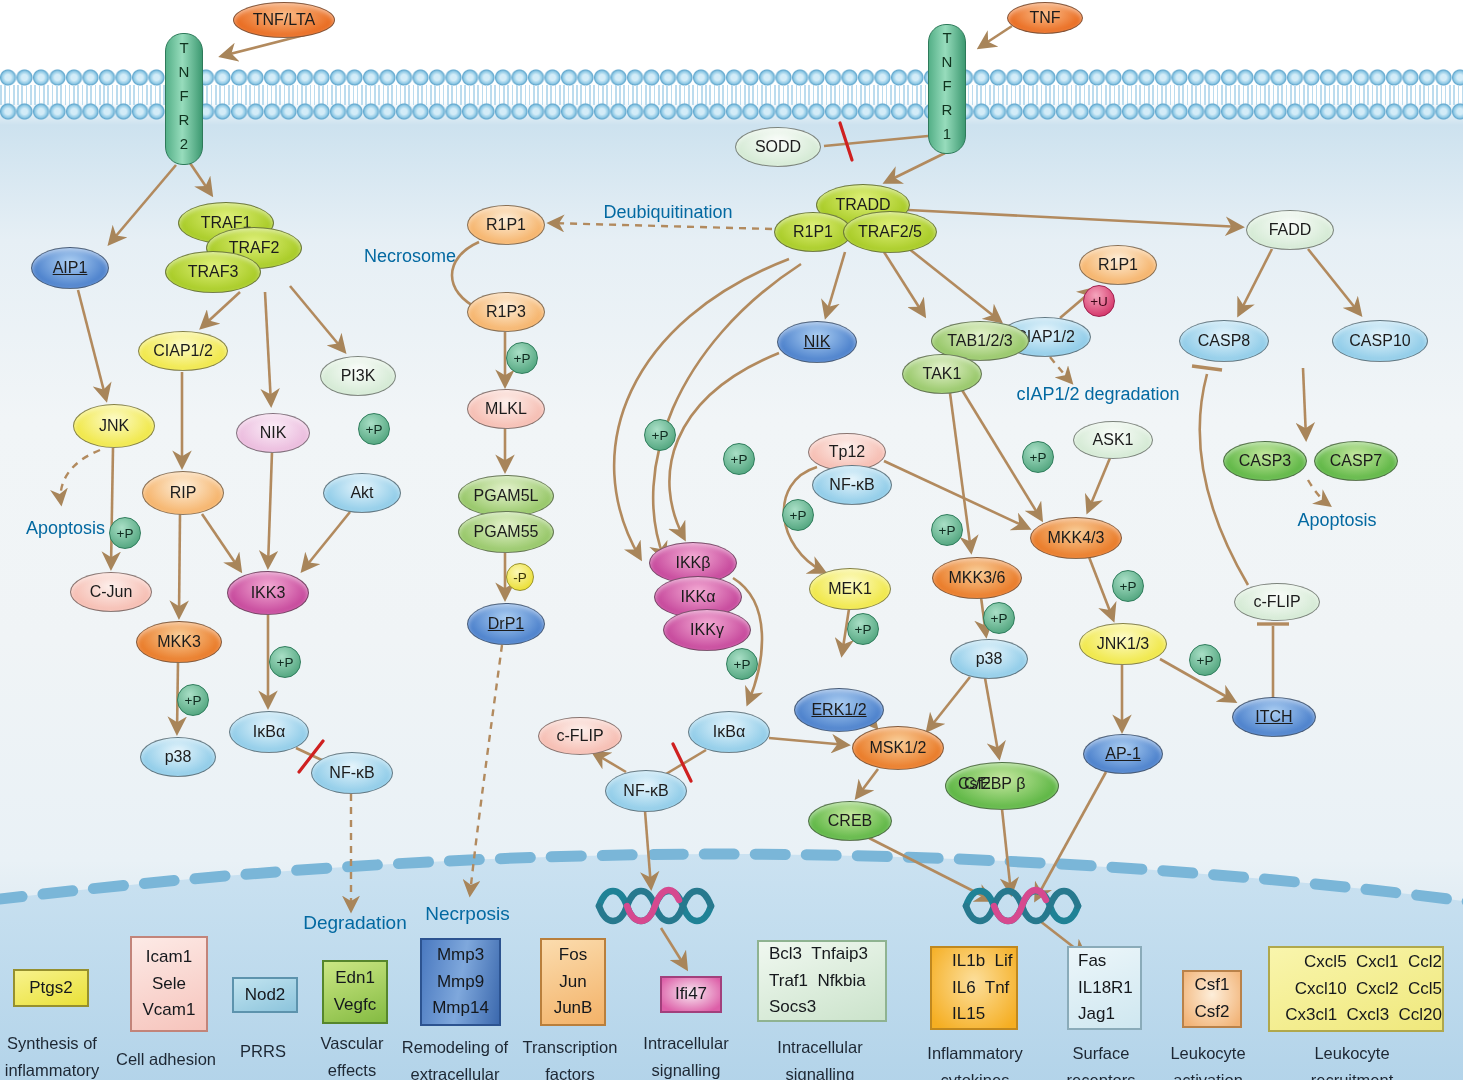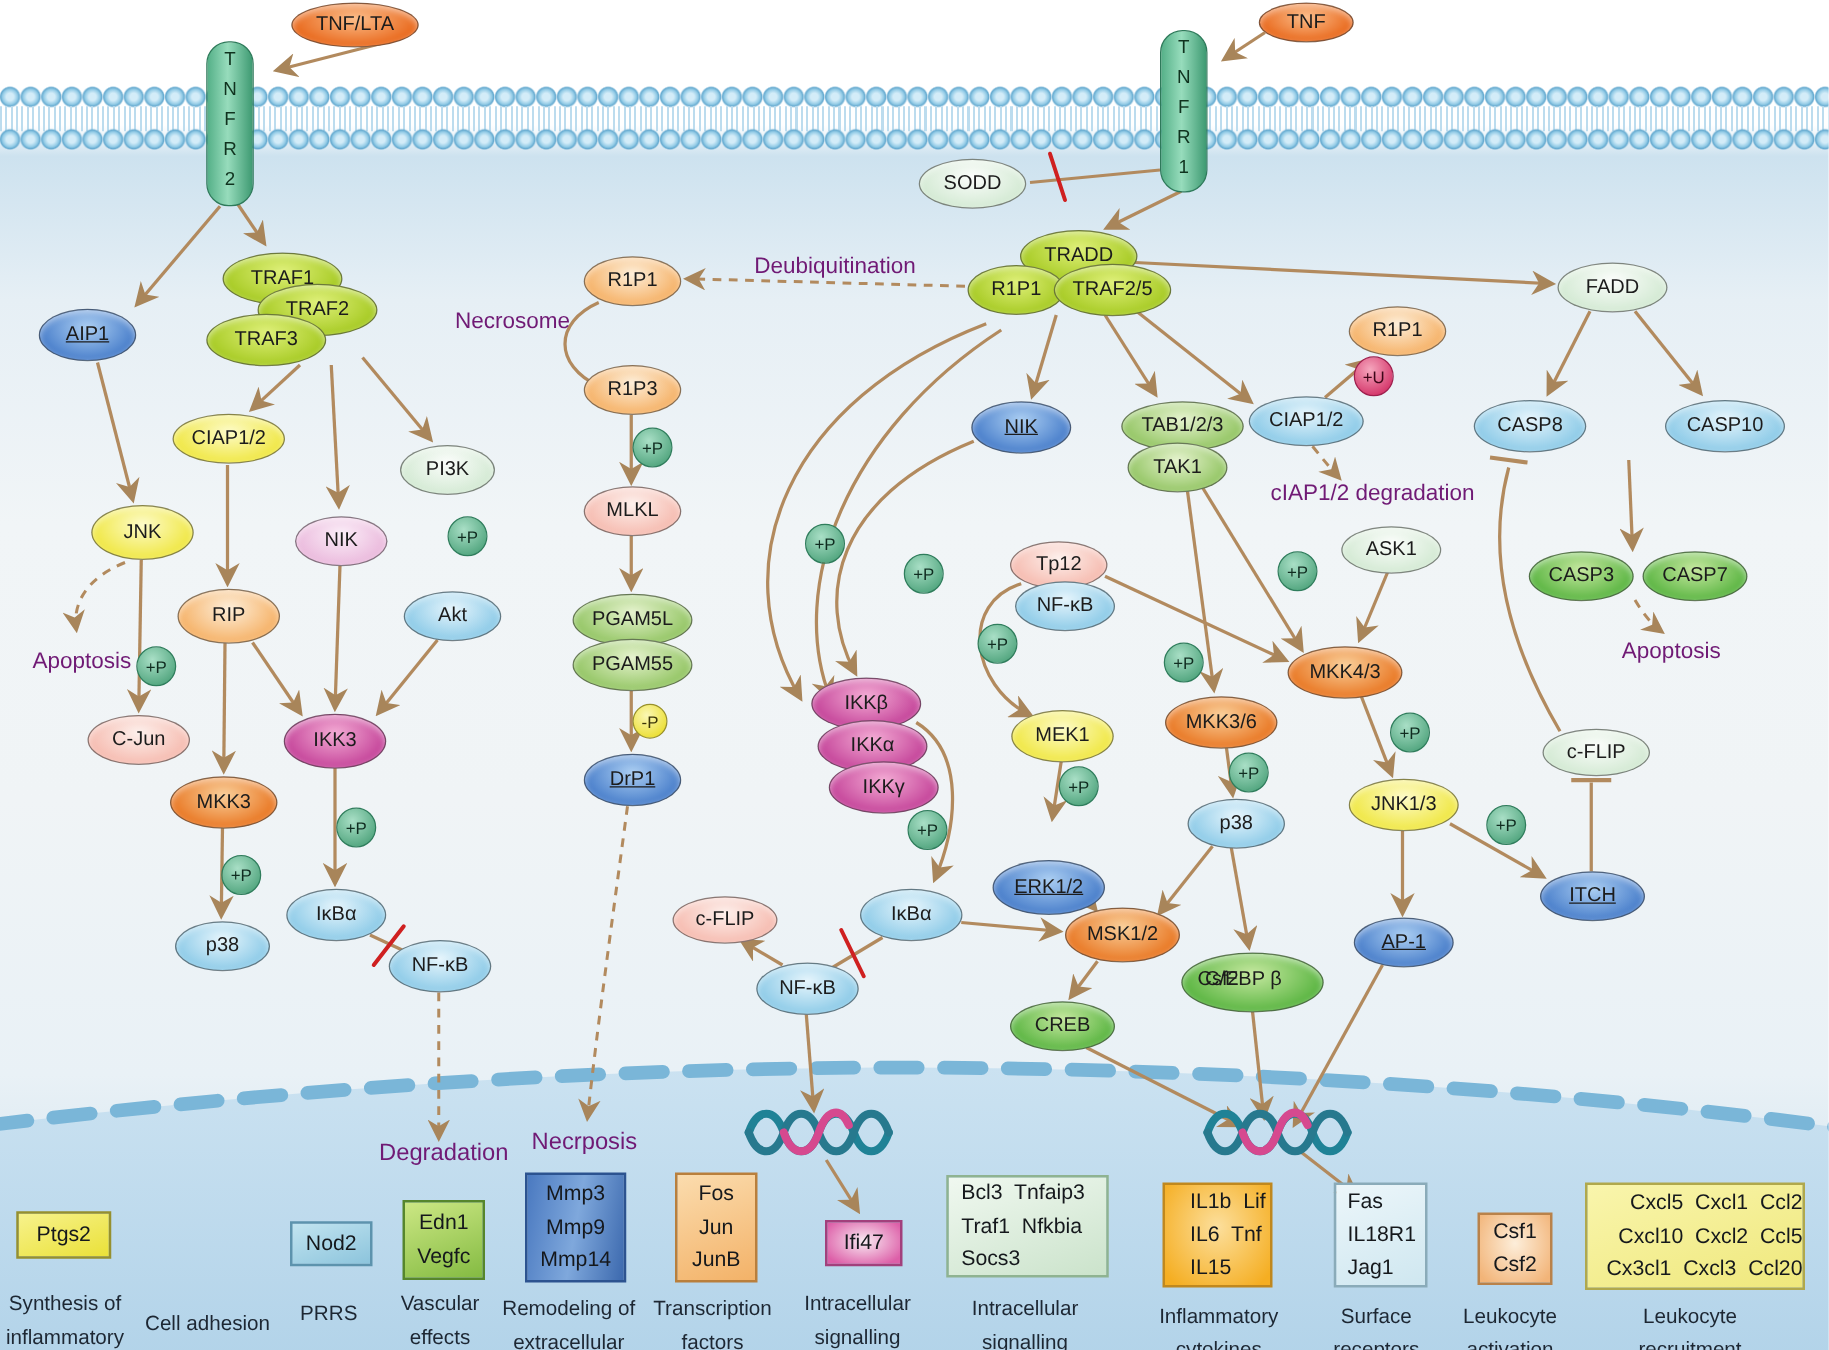--- a/index.html
+++ b/index.html
@@ -34,21 +34,21 @@
   .c-blight{background:radial-gradient(ellipse at 50% 35%,#e6f5fc,#85c7e6 80%);}
   .c-lav{background:radial-gradient(ellipse at 50% 35%,#fbeef8,#e9b5da 80%);}
   .c-salmon{background:radial-gradient(ellipse at 50% 35%,#fdf0ec,#f5b7ab 80%);}
   .c-magenta{background:radial-gradient(ellipse at 50% 35%,#f3abd4,#c23e96 78%);}
   .badge{position:absolute;width:30px;height:30px;border-radius:50%;display:flex;align-items:center;
       justify-content:center;font-size:13.5px;z-index:4;border:1px solid #2f7d5c;color:#102c20;
       background:radial-gradient(circle at 40% 32%,#a9dfc6,#57a983 75%);}
   .bm{background:radial-gradient(circle at 40% 32%,#fbf7b4,#ece03a 75%);border-color:#99912c;
       width:26px;height:26px;color:#3a3408;}
   .bu{background:radial-gradient(circle at 40% 32%,#f5a6bd,#d63b6e 75%);border-color:#9e1f4d;color:#3d0618;}
-  .ann{position:absolute;font-size:18px;z-index:3;text-align:center;color:#701a75;}
+  .ann{position:absolute;font-size:18px;z-index:3;text-align:center;color:#0369a1;}
   .box{position:absolute;z-index:3;border:2px solid;display:flex;flex-direction:column;
       align-items:center;justify-content:center;font-size:17px;color:#15181c;}
   .box div{white-space:pre;line-height:1.58;}
   .b-yellow{background:linear-gradient(160deg,#f7f28c,#eae138);border-color:#96902e;}
   .b-pink{background:linear-gradient(160deg,#fdeae6,#f6c4bc);border-color:#c2847a;}
   .b-blue{background:linear-gradient(160deg,#c2e4f0,#8cc4dc);border-color:#5d93ad;}
   .b-green{background:linear-gradient(160deg,#cce784,#84bb42);border-color:#56862c;}
   .b-bluedeep{background:linear-gradient(100deg,#4a79c0,#7fa8dc 50%,#3c69ae);border-color:#2c5390;}
   .b-orange{background:linear-gradient(160deg,#fbdcae,#f3b268);border-color:#b97f3c;}
   .b-magenta{background:radial-gradient(ellipse at 50% 45%,#f7e3ef 5%,#dd5fa8 85%);border-color:#a2407c;}
@@ -207,21 +207,21 @@
   <div class="nd c-green" style="left:458px;top:511px;width:94px;height:40px">PGAM55</div>
   <div class="nd c-bdeep" style="left:467px;top:603px;width:76px;height:40px">DrP1</div>
   <div class="nd c-pgreen" style="left:735px;top:127px;width:84px;height:38px">SODD</div>
   <div class="nd c-ygreen" style="left:816px;top:184px;width:92px;height:40px">TRADD</div>
   <div class="nd c-ygreen" style="left:774px;top:212px;width:76px;height:38px">R1P1</div>
   <div class="nd c-ygreen" style="left:843px;top:211px;width:92px;height:40px">TRAF2/5</div>
   <div class="nd c-pgreen" style="left:1246px;top:210px;width:86px;height:38px">FADD</div>
   <div class="nd c-or-soft" style="left:1079px;top:245px;width:76px;height:38px">R1P1</div>
   <div class="nd c-blight" style="left:999px;top:317px;width:90px;height:38px">CIAP1/2</div>
   <div class="nd c-bdeep" style="left:777px;top:321px;width:78px;height:40px">NIK</div>
-  <div class="nd c-green" style="left:897px;top:321px;width:96px;height:38px">TAB1/2/3</div>
+  <div class="nd c-green" style="left:931px;top:321px;width:96px;height:38px">TAB1/2/3</div>
   <div class="nd c-green" style="left:902px;top:354px;width:78px;height:38px">TAK1</div>
   <div class="nd c-pgreen" style="left:1073px;top:421px;width:78px;height:36px">ASK1</div>
   <div class="nd c-salmon" style="left:808px;top:433px;width:76px;height:36px">Tp12</div>
   <div class="nd c-blight" style="left:812px;top:465px;width:78px;height:38px">NF-κB</div>
   <div class="nd c-yellow" style="left:809px;top:568px;width:80px;height:40px">MEK1</div>
   <div class="nd c-magenta" style="left:649px;top:542px;width:86px;height:40px">IKKβ</div>
   <div class="nd c-magenta" style="left:654px;top:576px;width:86px;height:40px">IKKα</div>
   <div class="nd c-magenta" style="left:663px;top:609px;width:86px;height:40px">IKKγ</div>
   <div class="nd c-or-mid" style="left:932px;top:557px;width:88px;height:40px">MKK3/6</div>
   <div class="nd c-or-mid" style="left:1030px;top:517px;width:90px;height:40px">MKK4/3</div>
@@ -267,20 +267,25 @@
   <div class="ann" style="left:578px;top:202px;width:180px">Deubiquitination</div>
   <div class="ann" style="left:8px;top:518px;width:115px">Apoptosis</div>
   <div class="ann" style="left:1272px;top:510px;width:130px">Apoptosis</div>
   <div class="ann" style="left:988px;top:384px;width:220px">cIAP1/2 degradation</div>
   <div class="ann" style="left:295px;top:912px;width:120px;font-size:19px">Degradation</div>
   <div class="ann" style="left:415px;top:903px;width:105px;font-size:19px">Necrposis</div>
 
   <div class="box b-yellow" style="left:13px;top:969px;width:72px;height:34px">
     <div>Ptgs2</div>
     </div>
+  <div class="box b-pink" style="left:130px;top:936px;width:74px;height:92px">
+    <div>Icam1</div>
+    <div>Sele</div>
+    <div>Vcam1</div>
+    </div>
   <div class="box b-blue" style="left:232px;top:977px;width:62px;height:32px">
     <div>Nod2</div>
     </div>
   <div class="box b-green" style="left:322px;top:960px;width:62px;height:60px">
     <div>Edn1</div>
     <div>Vegfc</div>
     </div>
   <div class="box b-bluedeep" style="left:420px;top:938px;width:77px;height:84px">
     <div>Mmp3</div>
     <div>Mmp9</div>

